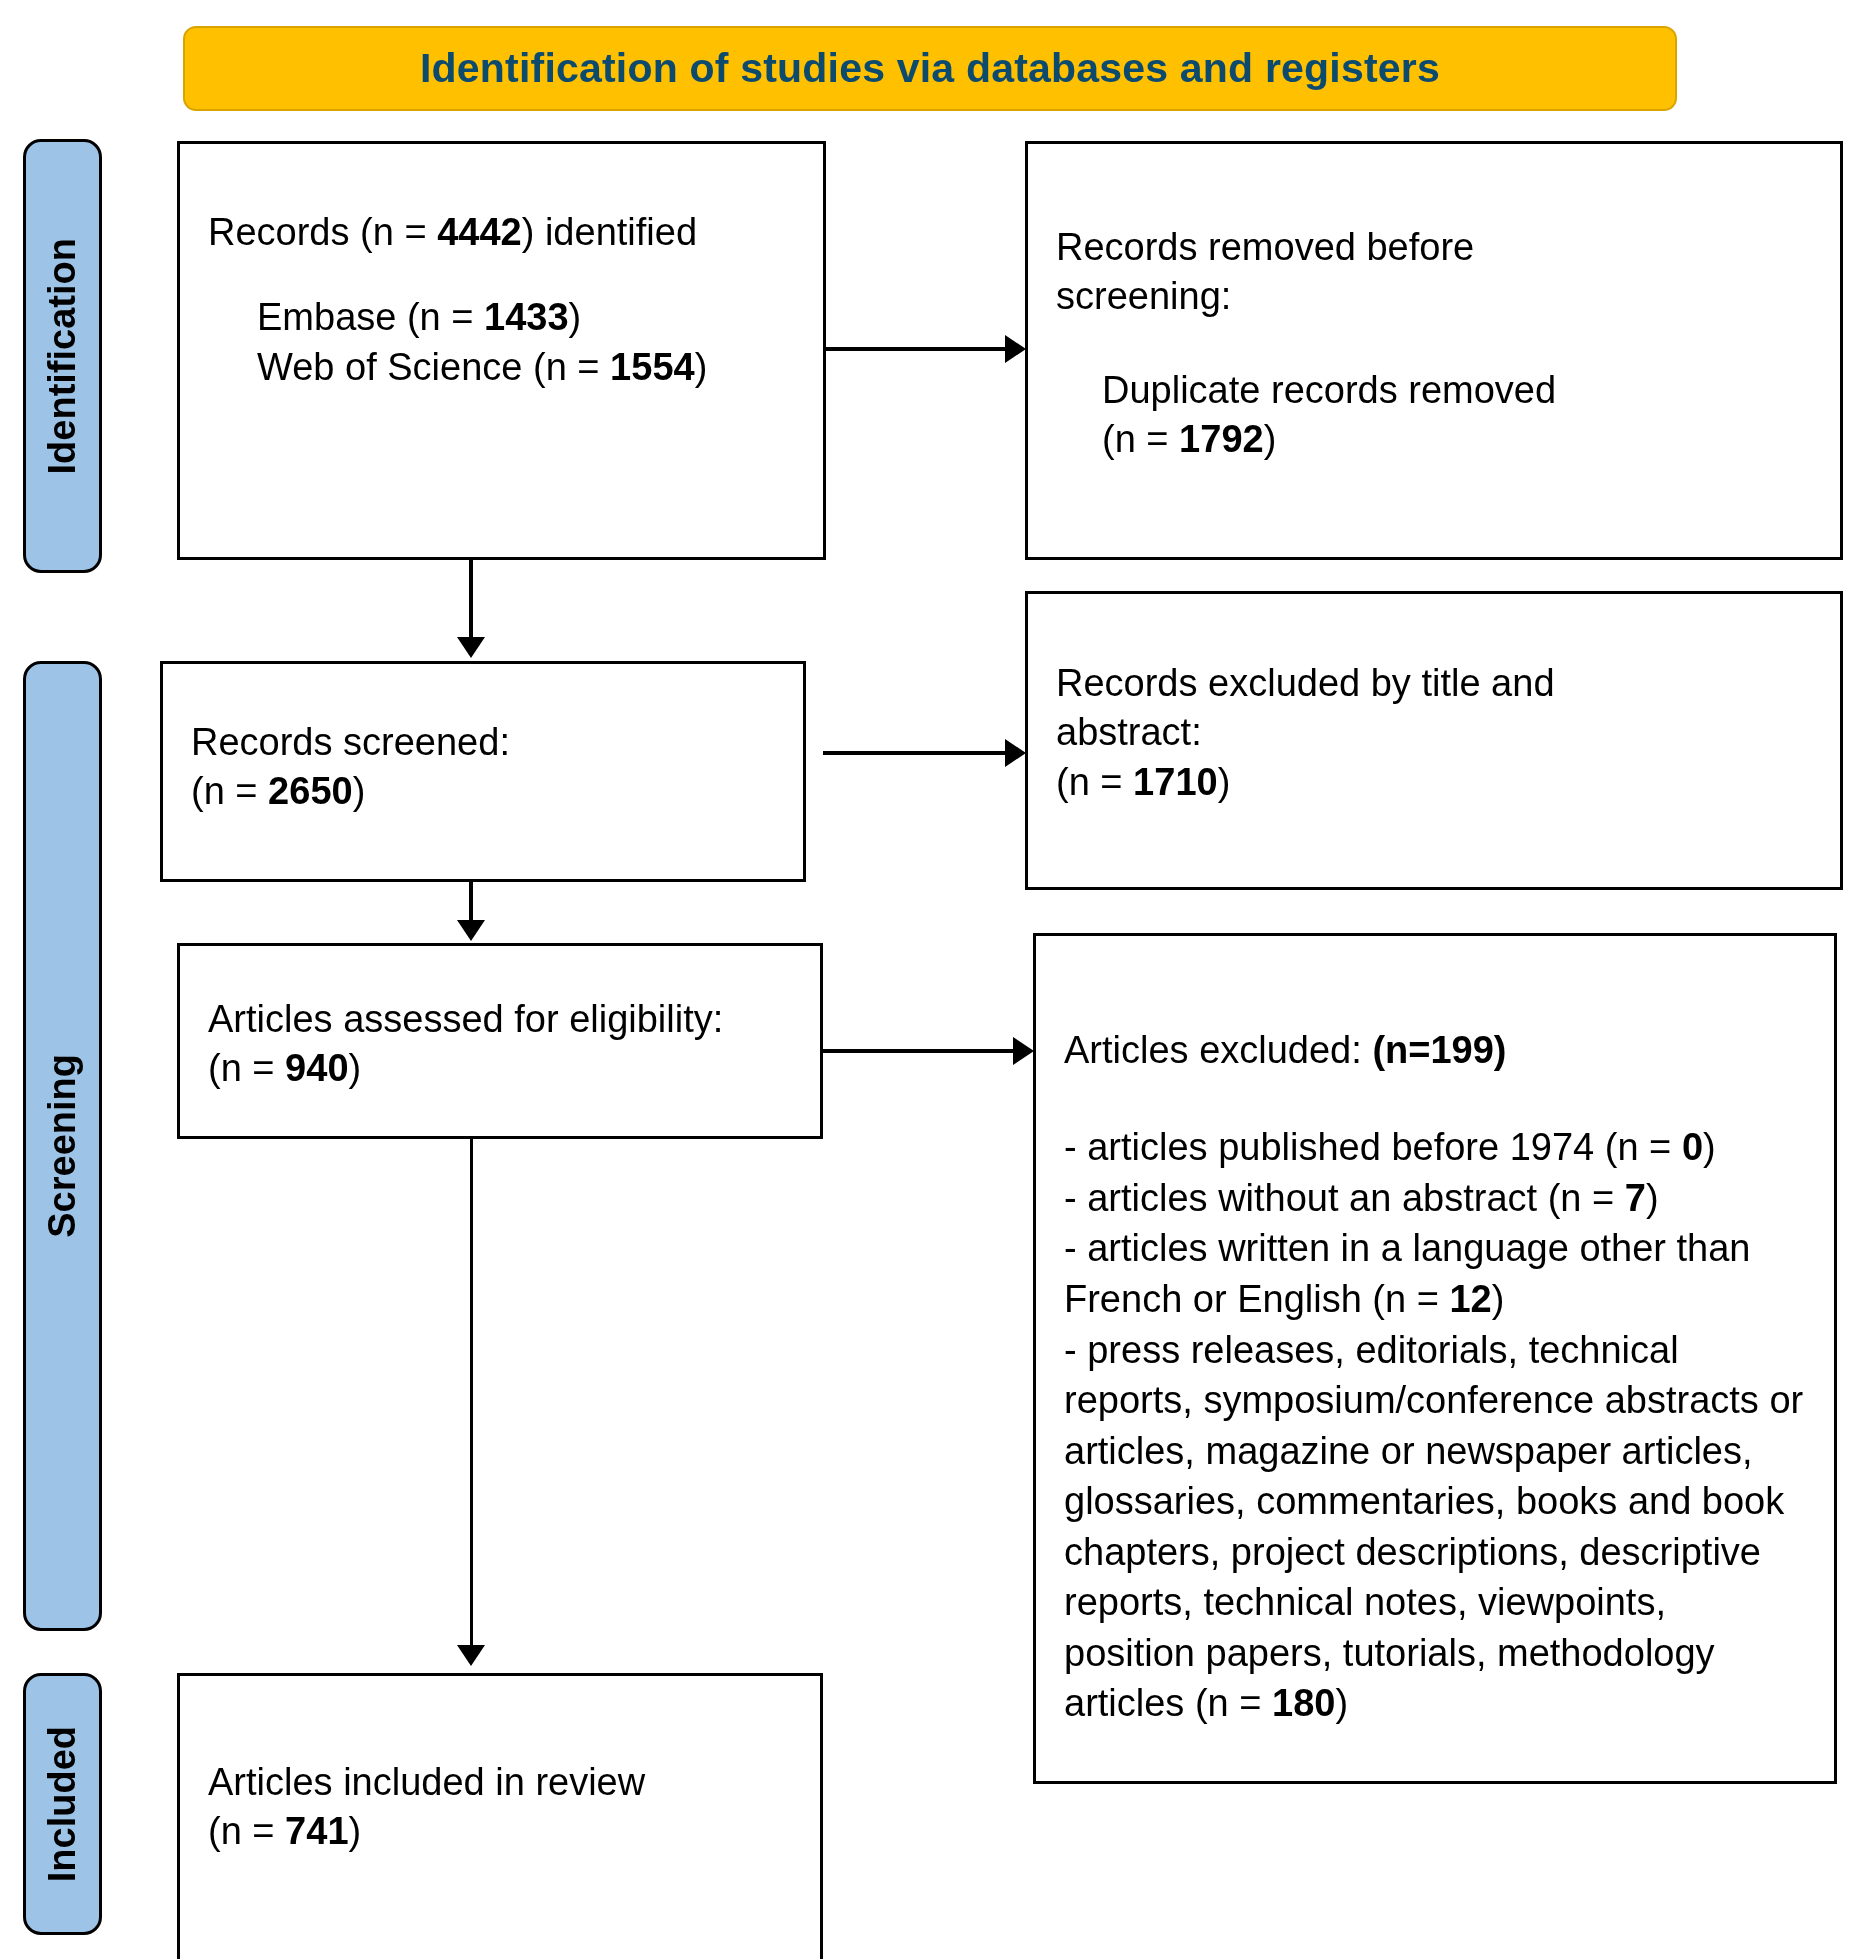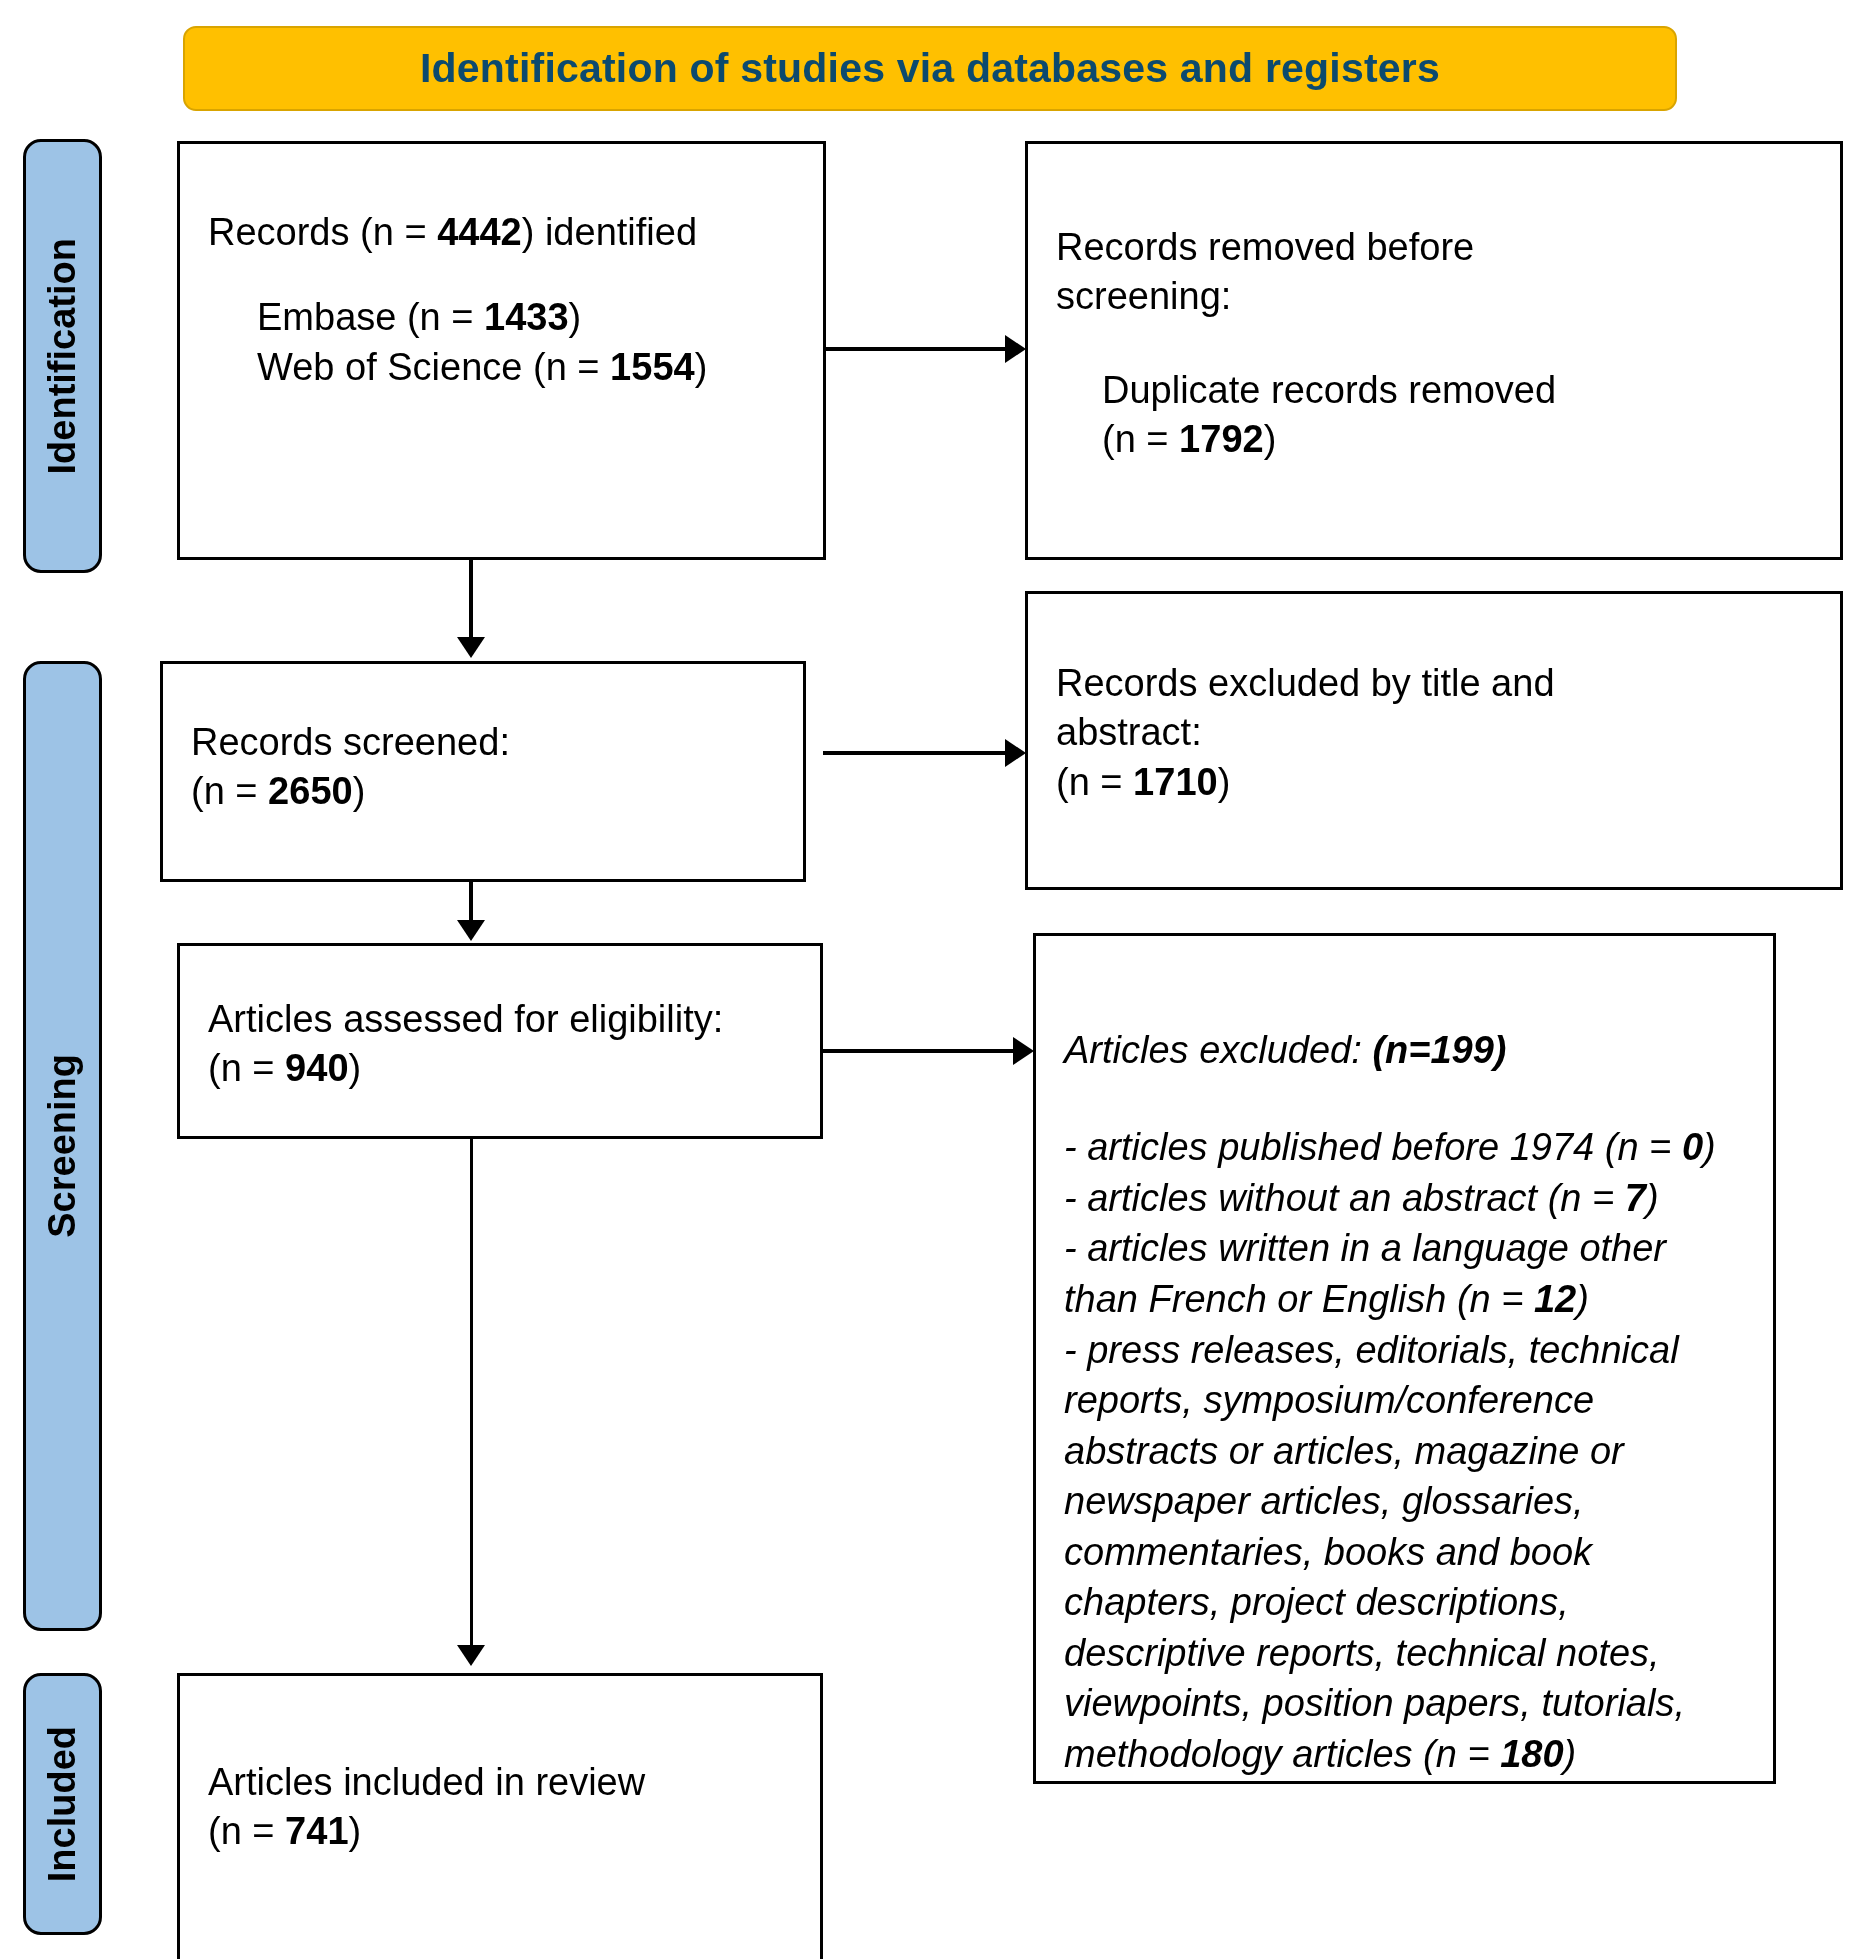--- a/index.html
+++ b/index.html
@@ -75,21 +75,21 @@
   #tab-identification { left: 23px;  top: 139px;  width: 79px;  height: 434px; }
   #tab-screening      { left: 23px;  top: 661px;  width: 79px;  height: 970px; }
   #tab-included       { left: 23px;  top: 1673px; width: 79px;  height: 262px; }
 
   
   #box-records-identified { left: 177px;  top: 141px;  width: 649px;  height: 419px; }
   #box-records-removed    { left: 1025px; top: 141px;  width: 818px; height: 419px; }
   #box-records-screened   { left: 160px;  top: 661px;  width: 646px;  height: 221px; }
   #box-records-excluded   { left: 1025px; top: 591px;  width: 818px; height: 299px; }
   #box-eligibility        { left: 177px;  top: 943px; width: 646px;  height: 196px; }
-  #box-articles-excluded  { left: 1033px; top: 933px; width: 743px;  height: 851px; font-style: italic; }
+  #box-articles-excluded  { left: 1033px; top: 933px; width: 804px;  height: 851px; }
   #box-included-review    { left: 177px;  top: 1673px; width: 646px;  height: 300px; }
 
   
   #box-records-identified .box-inner { padding-top: 64px; }
   #box-records-removed .box-inner    { padding-top: 79px; }
   #box-records-screened .box-inner   { padding-top: 54px; }
   #box-records-excluded .box-inner   { padding-top: 65px; }
   #box-eligibility .box-inner        { padding-top: 49px; }
   #box-articles-excluded .box-inner  { padding-top: 90px; }
   #box-included-review .box-inner    { padding-top: 82px; }

